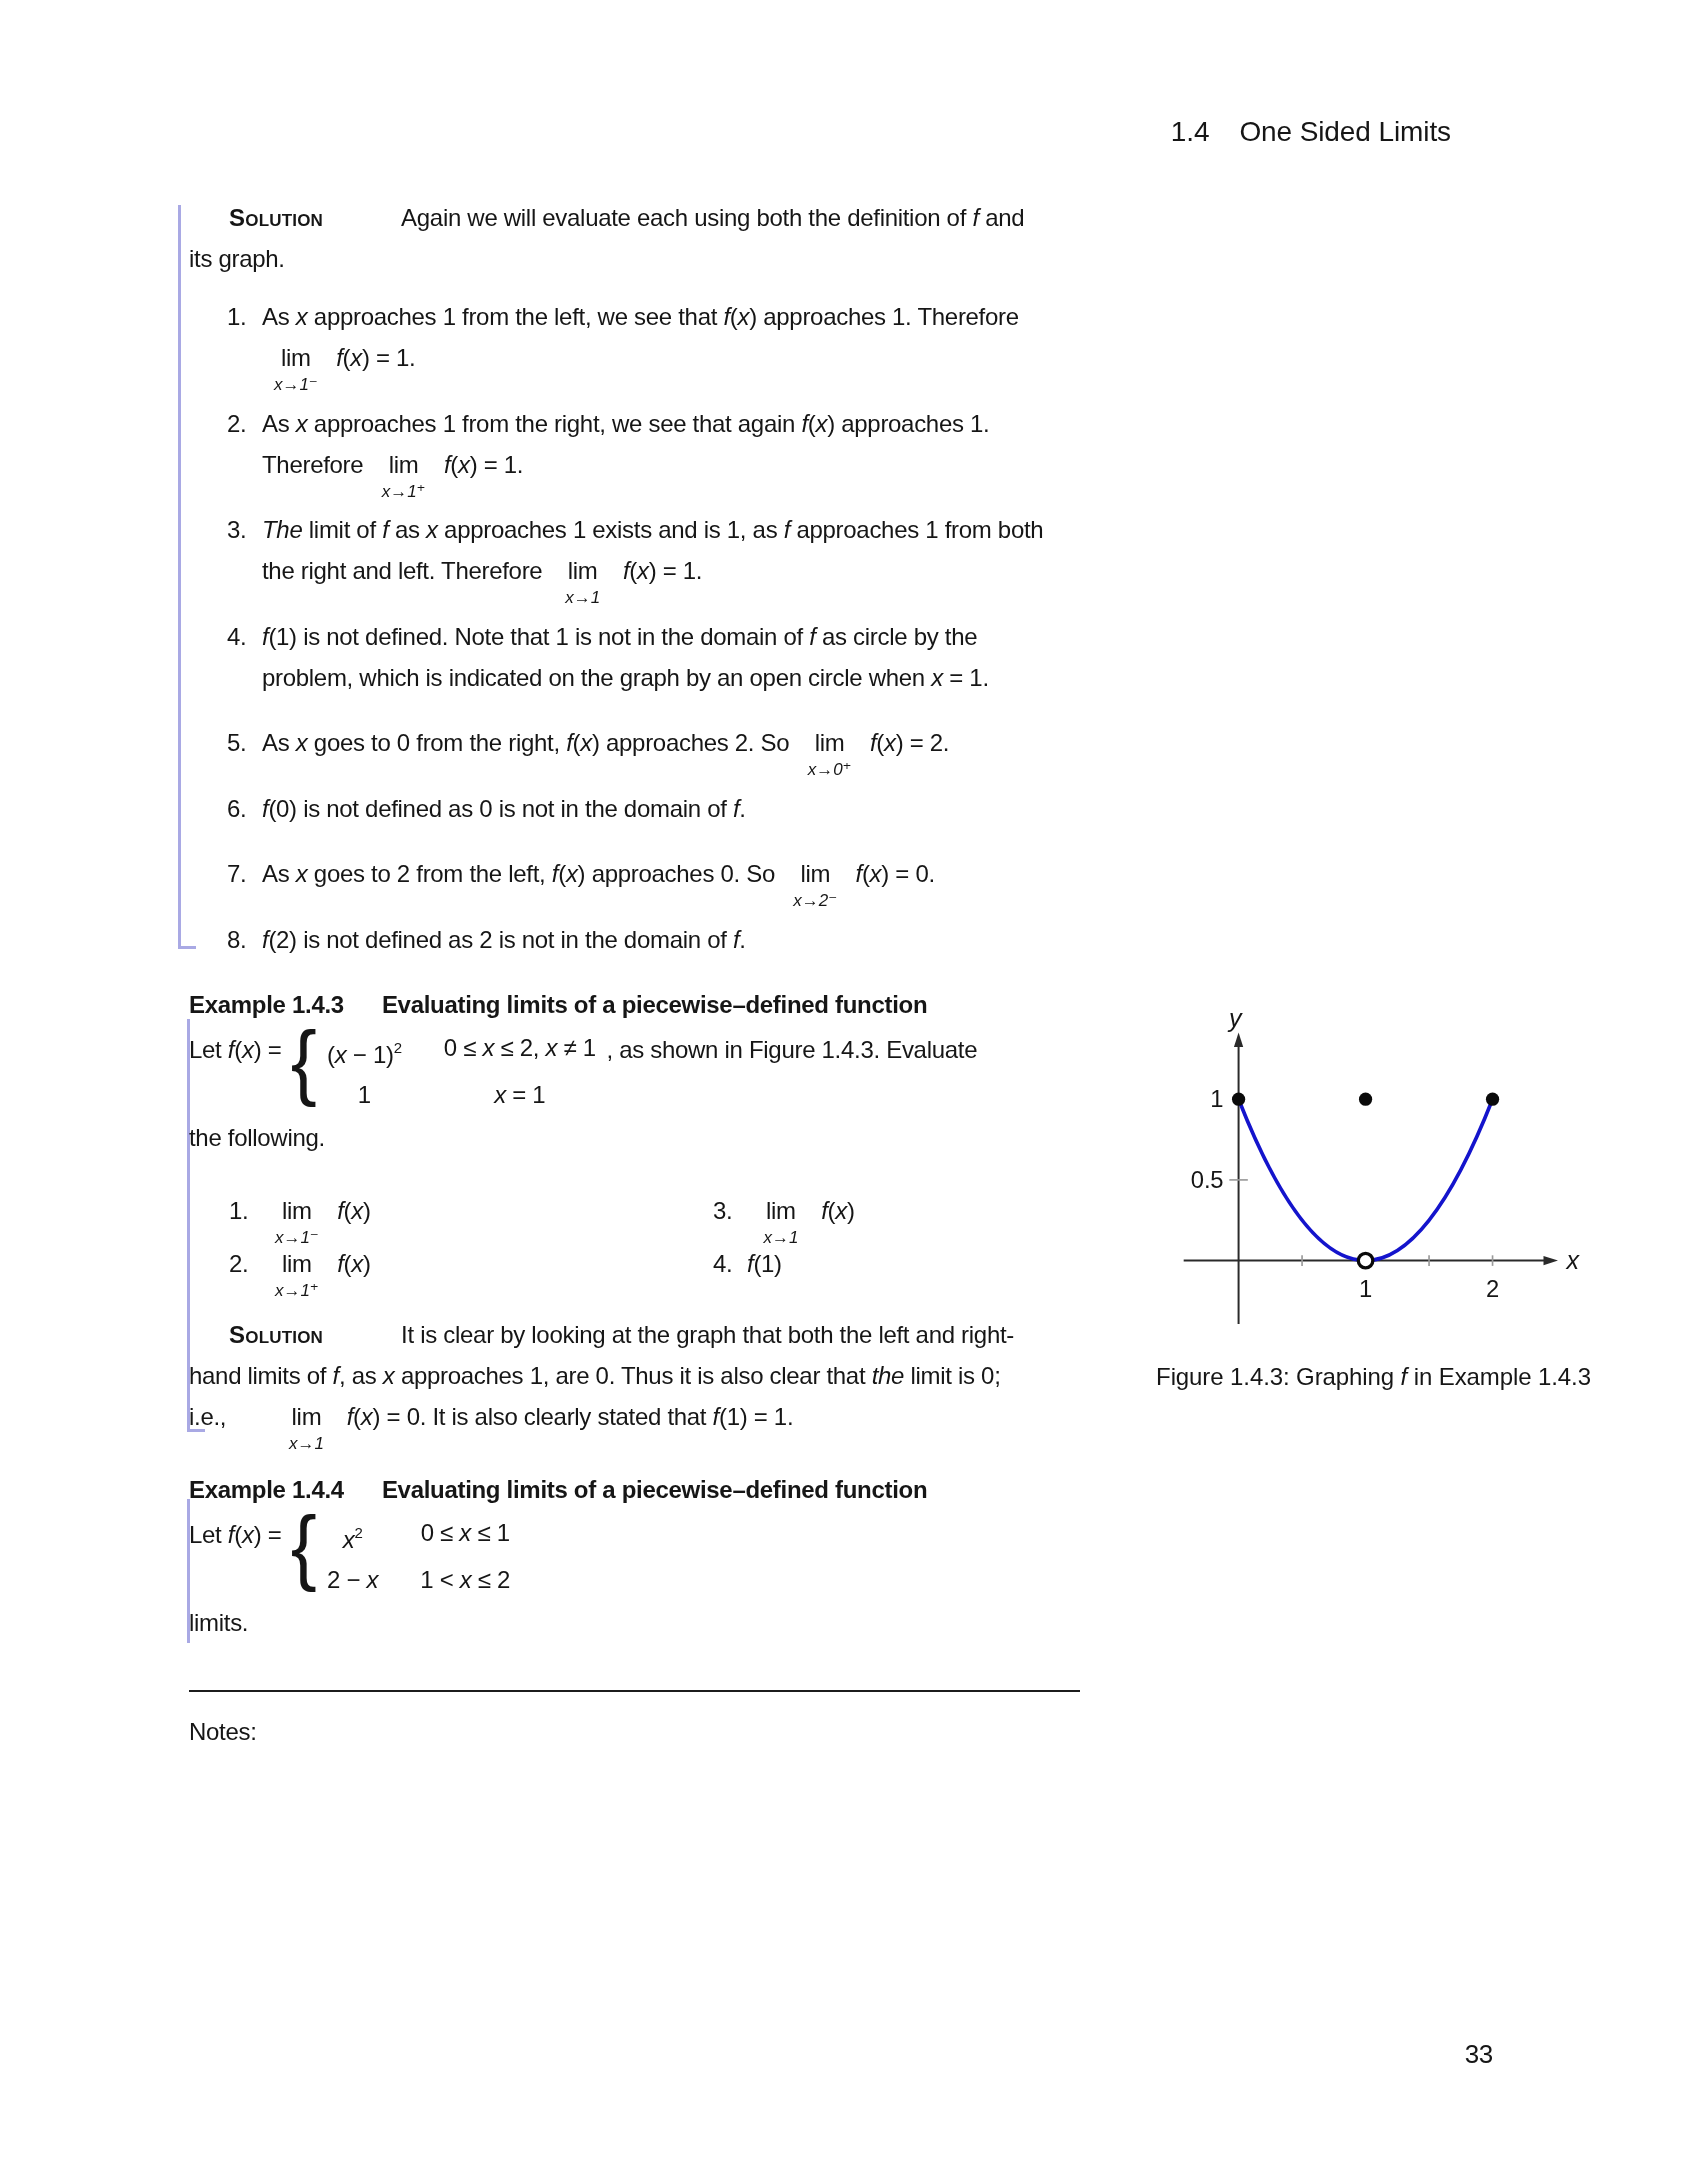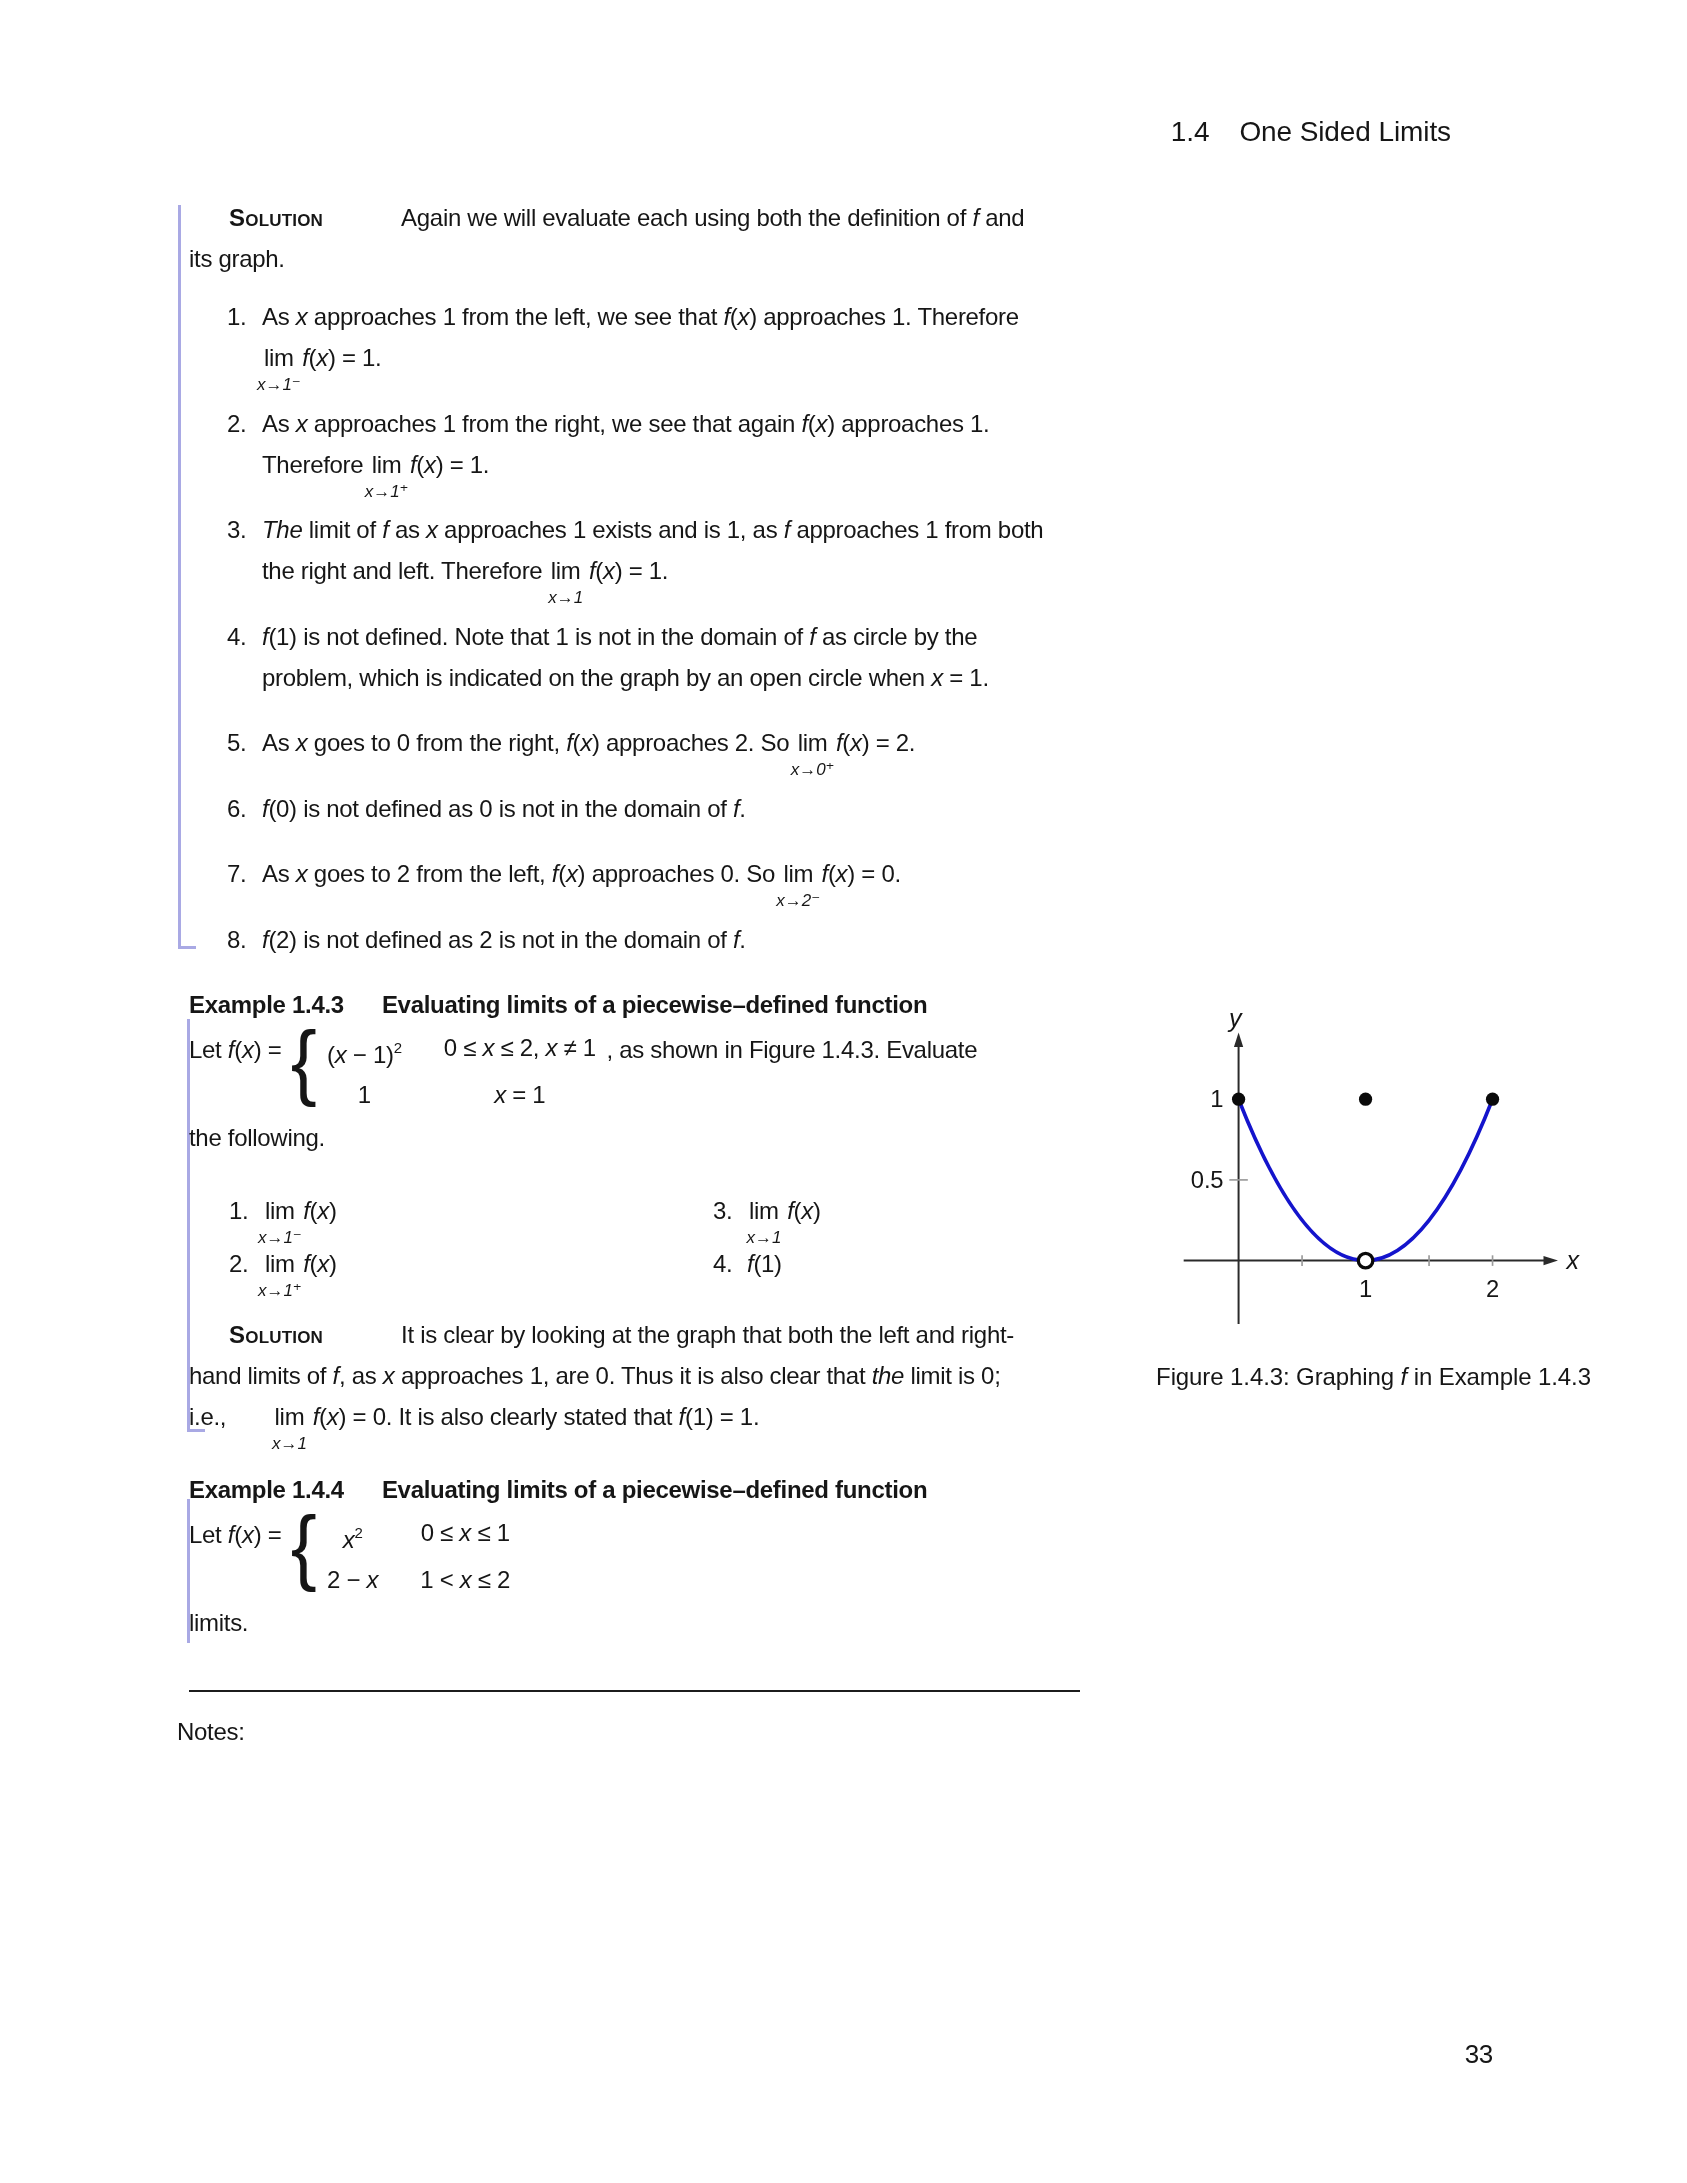--- a/index.html
+++ b/index.html
@@ -7,21 +7,21 @@
     position:relative; width:1602px; height:2183px; background:#ffffff;
     font-family:"Liberation Sans","DejaVu Sans",sans-serif;
     color:#161616; font-size:24px; letter-spacing:-0.3px;
   }
   .abs{position:absolute;}
   .nw{white-space:nowrap;}
   .rn{font-style:normal;}
   .it{font-style:italic;}
   .sc{font-variant:small-caps; font-weight:700; letter-spacing:0.2px;}
   .sup{font-size:15px; vertical-align:10px;}
-  .lim{display:inline-block; position:relative; text-align:center; margin:0 2px;}
+  .lim{display:inline-block; position:relative; text-align:center; margin:0 19px;}
   .lim .lt{font-style:normal;}
   .lim .ls{
     position:absolute; top:27px; left:50%; transform:translateX(-50%);
     font-size:17px; font-style:italic; white-space:nowrap; letter-spacing:0;
   }
   
   #hdr{top:116px; right:151px; font-size:28px; letter-spacing:-0.1px;}
   #hdr .num{margin-right:30px;}
   
   .barL{border-left:3.3px solid #a9a9e4; border-bottom:3.3px solid #a9a9e4; width:14.6px;}
@@ -46,21 +46,21 @@
   .fnrow .post{margin-left:10.6px;}
   .follow{margin-top:4px;}
   .probs{display:grid; grid-template-columns:484px 1fr; row-gap:12px; padding-left:40px; margin-top:32px; line-height:41px;}
   .probs .p .num{display:inline-block; width:34px;}
   .exsol{text-indent:40px; margin-top:30px;}
   
   #fig{left:1145px; top:1002px;}
   #figcap{left:1145px; top:1362px; width:457px; text-align:center; letter-spacing:-0.1px; line-height:29px;}
   
   #nrule{left:189px; top:1690px; width:891px; border-top:2px solid #1c1c1c; height:0;}
-  #nlabel{left:177px; top:1718px;}
+  #nlabel{left:189px; top:1718px;}
   
   #pgnum{right:109px; top:2039px; font-weight:400; font-size:26px;}
 </style>
 </head>
 <body>
 
 <div id="page">
 
   <div id="hdr" class="abs nw">
     <span class="num">1.4</span><span>One Sided Limits</span>

